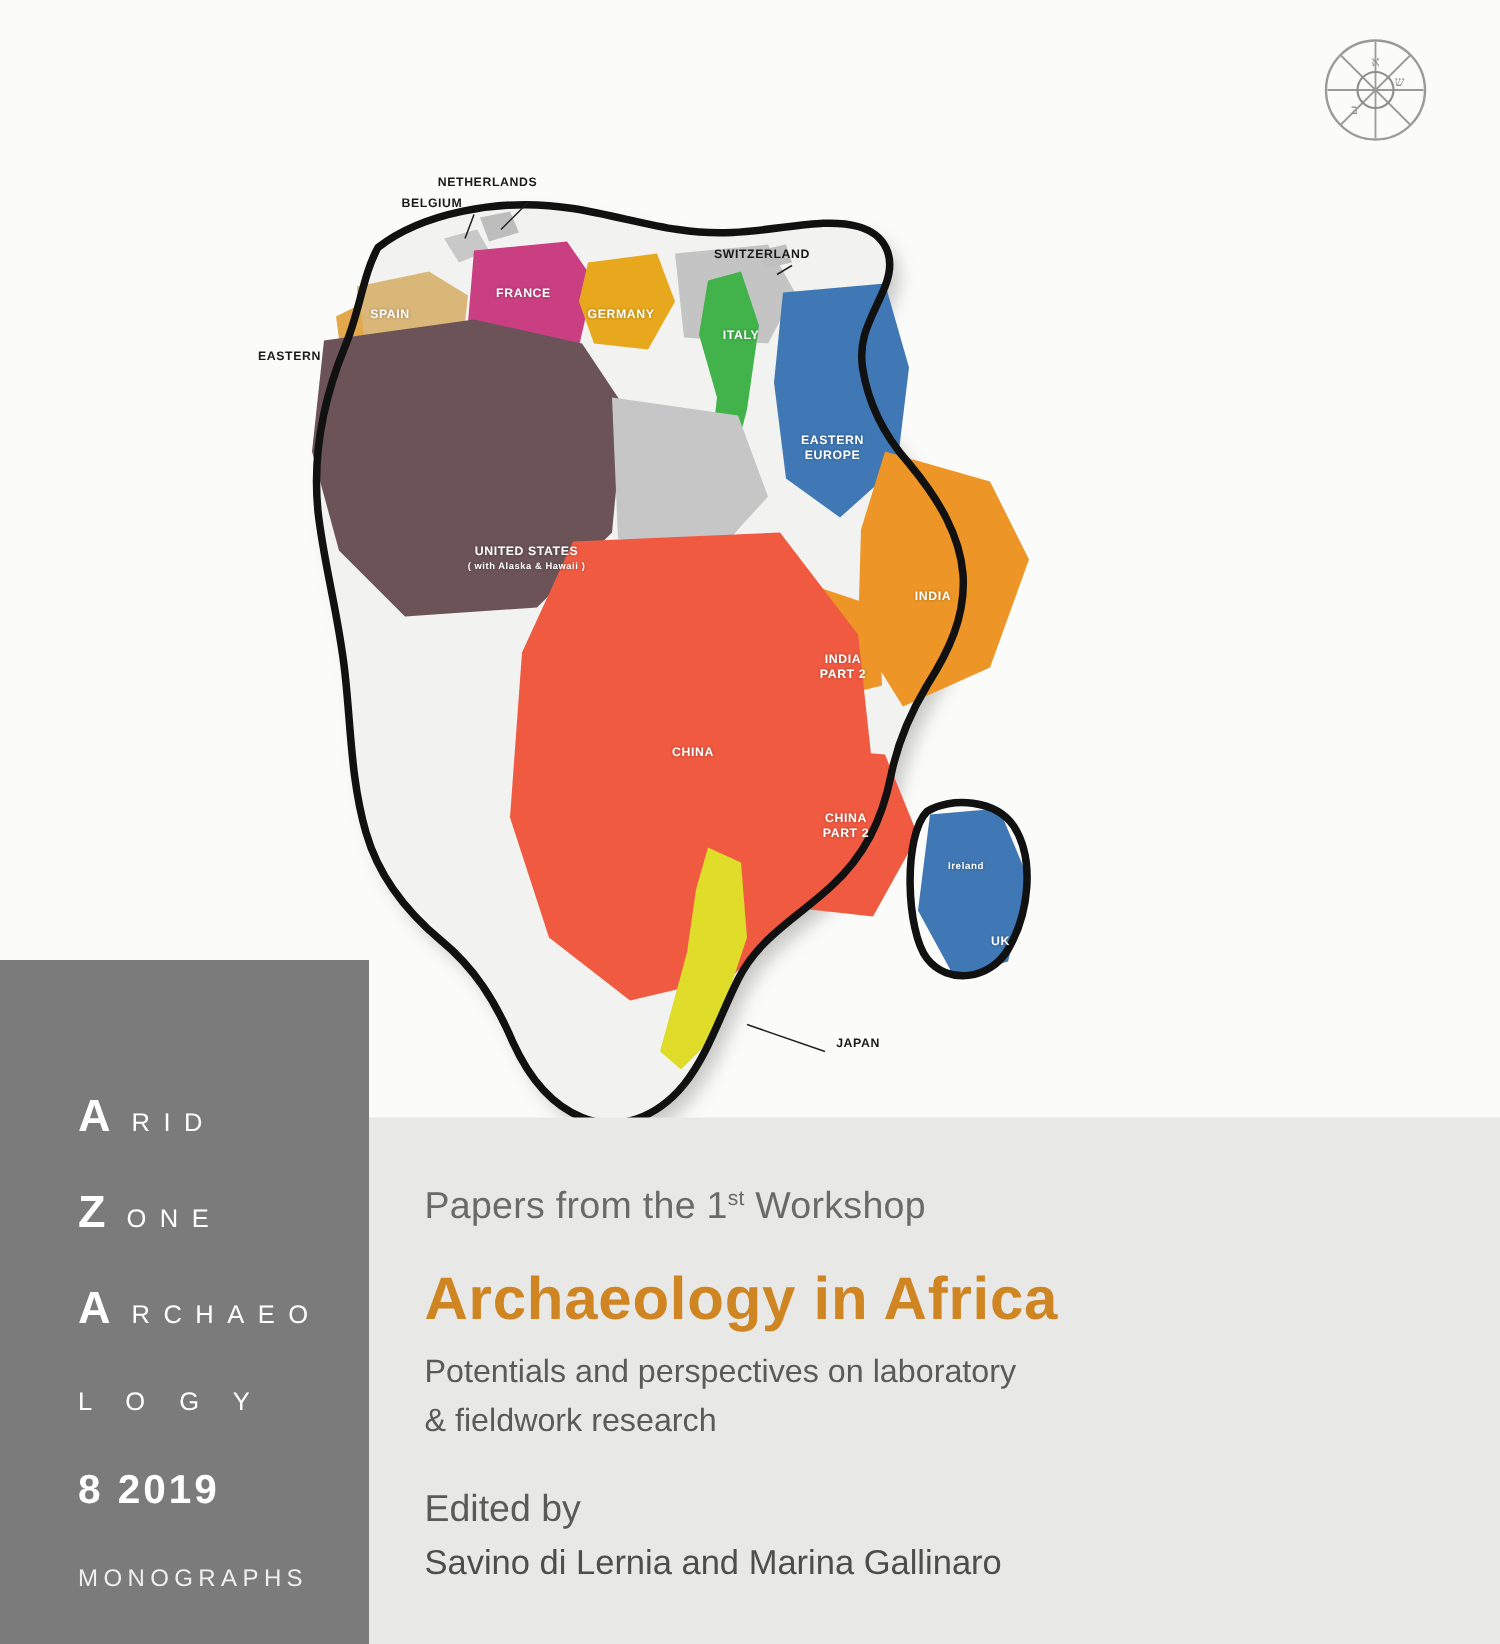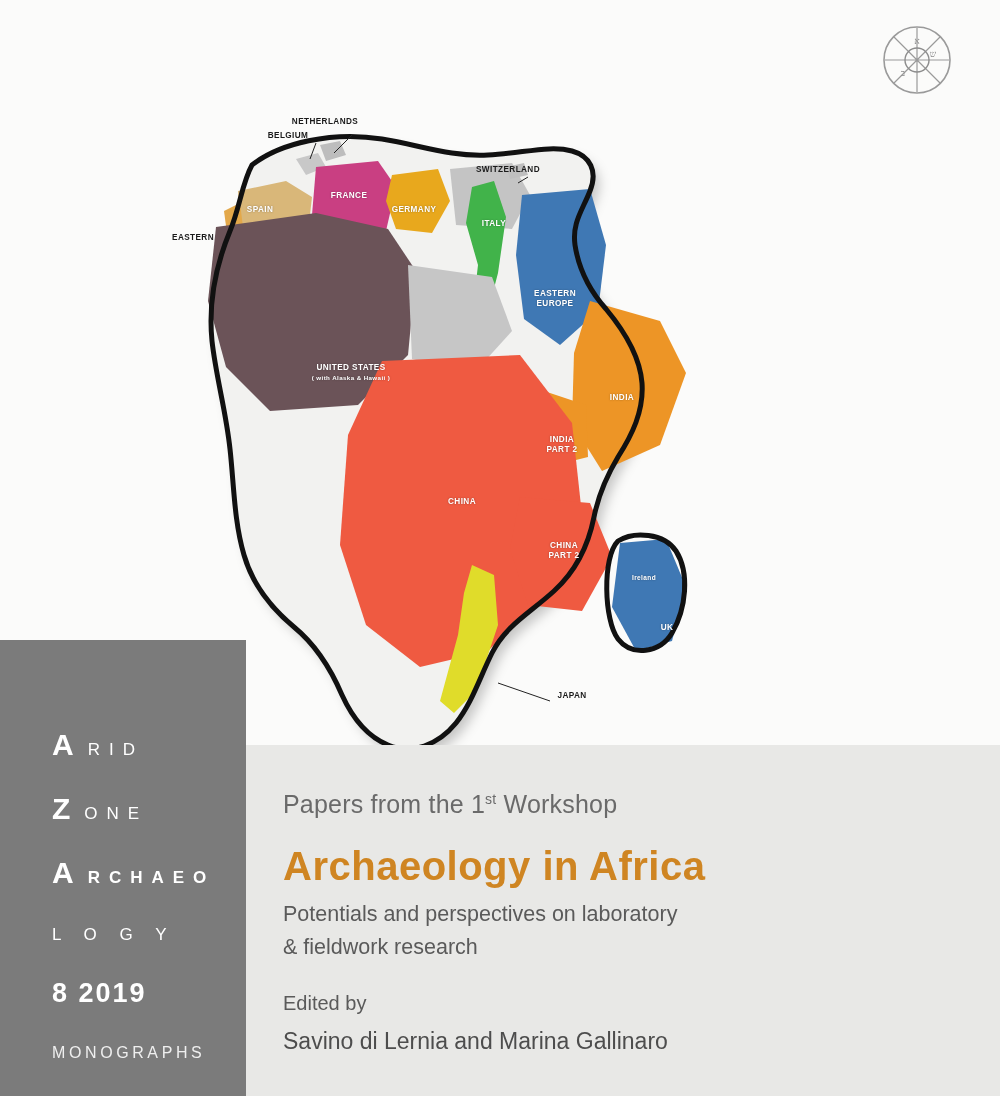--- a/index.html
+++ b/index.html
@@ -46,21 +46,21 @@
   .aza-plain{font-size:17px;font-weight:400;letter-spacing:9px;}
   .aza-year{font-size:27px;font-weight:bold;letter-spacing:2px;}
   .aza-mono{font-size:16px;font-weight:400;letter-spacing:3.6px;color:#efefef;}
 
   
   .txt{position:absolute;left:283px;color:#4a4a4a;}
   .workshop{top:790px;font-size:25px;color:#6a6a6a;font-weight:400;letter-spacing:.2px;}
   .workshop sup{font-size:14px;vertical-align:super;}
   .title{top:844px;font-size:40px;font-weight:bold;color:#cf8522;letter-spacing:.5px;}
   .subtitle{top:898px;font-size:21.5px;color:#5a5a5a;line-height:33px;font-weight:400;}
-  .editedby{top:992px;font-size:20px;color:#5a5a5a;font-weight:400;}
+  .editedby{top:992px;font-size:25px;color:#5a5a5a;font-weight:400;}
   .editors{top:1028px;font-size:23px;color:#4d4d4d;font-weight:400;}
 </style>
 </head>
 <body>
 
 <div class="cover">
 
 
   <div class="logo">
     <svg width="72" height="72" viewBox="0 0 72 72">
@@ -179,21 +179,21 @@
   <div class="band-grey"></div>
 
   <div class="aza">
     <div class="aza-row" style="top:68px;">
       <span class="aza-big">A</span><span class="aza-rest" style="margin-left:14px;">RID</span>
     </div>
     <div class="aza-row" style="top:132px;">
       <span class="aza-big">Z</span><span class="aza-rest" style="margin-left:14px;">ONE</span>
     </div>
     <div class="aza-row" style="top:196px;">
-      <span class="aza-big">A</span><span class="aza-rest" style="margin-left:14px;font-weight:bold;">RCHAEO</span>
+      <span class="aza-big">A</span><span class="aza-rest" style="margin-left:14px;">RCHAEO</span>
     </div>
     <div class="aza-row aza-plain" style="top:265px;left:52px;">L O G Y</div>
     <div class="aza-row aza-year" style="top:318px;left:52px;">8  2019</div>
     <div class="aza-row aza-mono" style="top:384px;left:52px;">MONOGRAPHS</div>
   </div>
 
   <div class="txt workshop">
     <span>Papers from the 1</span><sup>st</sup><span> Workshop</span>
   </div>
   <div class="txt title">Archaeology in Africa</div>

